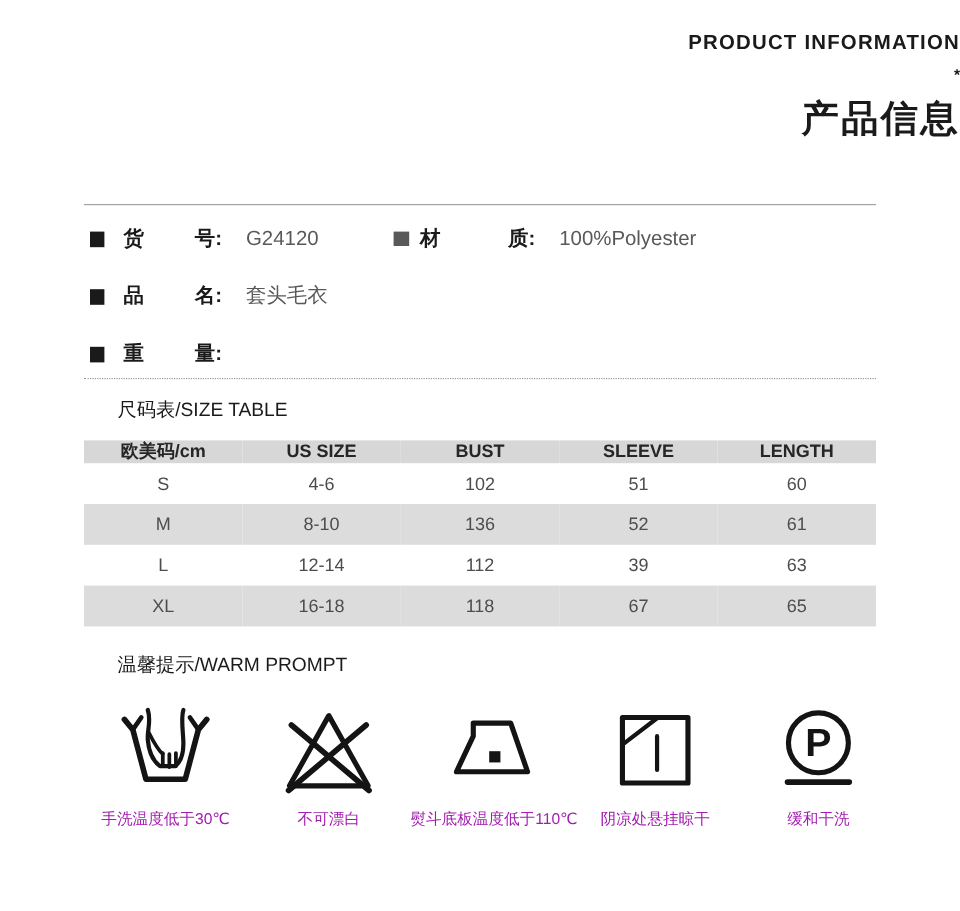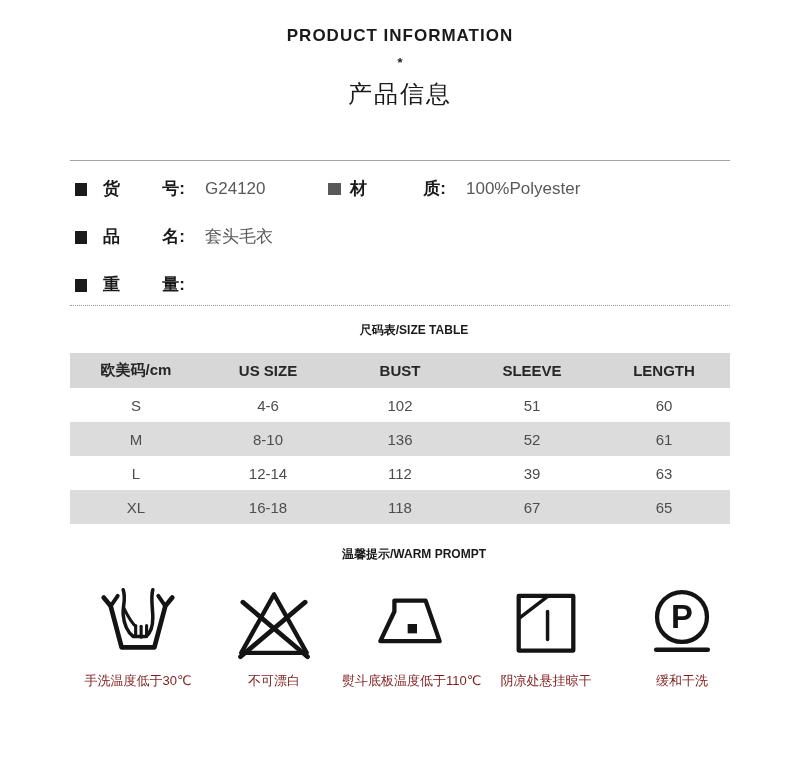--- a/index.html
+++ b/index.html
@@ -5,58 +5,58 @@
   :root{
     --label:#1a1a1a; --value:#595959; --note:#8f8f8f;
     --table-header-bg:#d7d7d7; --row-alt-bg:#dcdcdc; --table-text:#4d4d4d;
     --line:#a3a3a3; --bullet-left:#1a1a1a; --bullet-right:#595959; --icon-stroke:#141414;
   }
   *{margin:0;padding:0;box-sizing:border-box;}
   body{background:#fff;font-family:"Liberation Sans","DejaVu Sans",sans-serif;}
   .page{width:800px;height:759px;background:#fff;overflow:hidden;}
 
   
-  .hdr{padding-top:26px;text-align:center;}
+  .hdr{padding-top:26px;text-align:right;}
   .hdr-en{font-size:17px;font-weight:bold;letter-spacing:1px;color:var(--label);}
   .hdr-star{font-size:13px;font-weight:bold;color:var(--label);margin-top:10px;line-height:14px;}
-  .hdr-zh{font-size:24px;font-weight:normal;color:var(--label);margin-top:8px;letter-spacing:2px;}
+  .hdr-zh{font-size:31px;font-weight:bold;color:var(--label);margin-top:8px;letter-spacing:2px;}
 
   
   .content{width:660px;margin:0 auto;}
   .info{margin-top:50px;border-top:1px solid var(--line);border-bottom:1px dotted #9a9a9a;
         padding:17px 0 9px 0;}
   .info-row{display:flex;margin-bottom:26px;line-height:22px;font-size:17px;}
   .col{display:flex;align-items:center;}
   .col-left{width:258px;padding-left:5px;}
   .col-right{flex:1;}
   .bullet{width:12px;height:13px;display:inline-block;flex:none;margin-right:16px;}
   .bullet.b-left{background:var(--bullet-left);}
   .bullet.b-right{background:var(--bullet-right);width:13px;height:12px;margin-right:9px;}
   .lbl{display:inline-flex;justify-content:space-between;color:var(--label);font-weight:600;flex:none;}
   .lbl-l{width:82px;}
   .lbl-r{width:96px;}
   .val{color:var(--value);margin-left:20px;white-space:nowrap;}
 
   
-  .sec-title{font-size:12px;font-weight:bold;color:var(--label);margin-top:16px;padding-left:28px;text-align:center;}
+  .sec-title{font-size:16px;font-weight:normal;color:var(--label);margin-top:16px;padding-left:28px;}
   table.size{width:660px;border-collapse:collapse;margin-top:14px;table-layout:fixed;}
   table.size th{background:var(--table-header-bg);font-size:15px;font-weight:600;color:#262626;
-                height:35px;text-align:center;}
+                height:19px;text-align:center;}
   table.size td{font-size:15px;color:var(--table-text);height:34px;text-align:center;}
   table.size tr.alt td{background:var(--row-alt-bg);}
 
   
   .warm-title{margin-top:22px;}
   .warm-note{font-size:13px;color:var(--note);margin-top:9px;padding-left:48px;}
 
   
   .care{display:flex;margin-top:22px;width:680px;margin-left:auto;margin-right:auto;}
   .care-item{width:20%;text-align:center;}
   .care-item svg{width:78px;height:78px;display:block;margin:0 auto;}
-  .care-label{font-size:13px;color:#7f1d1d;font-weight:500;margin-top:9px;white-space:nowrap;}
+  .care-label{font-size:13px;color:#a21caf;font-weight:500;margin-top:9px;white-space:nowrap;}
   .ic{stroke:var(--icon-stroke);fill:none;stroke-linecap:round;stroke-linejoin:round;}
 </style>
 </head>
 <body>
 
 <div class="page">
 
   <div class="hdr">
     <div class="hdr-en">PRODUCT INFORMATION</div>
     <div class="hdr-star">*</div>

